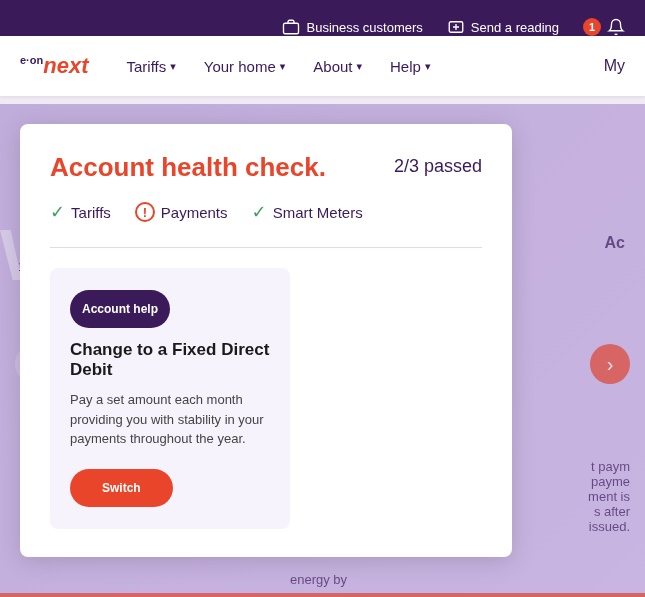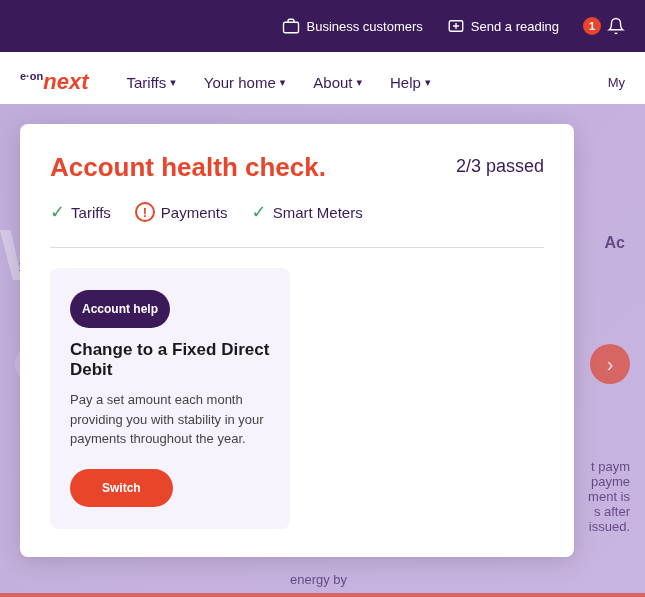--- a/index.html
+++ b/index.html
@@ -8,23 +8,23 @@
       width: 645px;
       height: 597px;
       overflow: hidden;
       position: relative;
       background: #f0eaf5;
     }
 
     
     .top-bar {
       background: #3b1a5a;
-      height: 52px;
-      display: flex;
-      align-items: center;
+      height: 36px;
+      display: flex;
+      align-items: flex-end;
       justify-content: flex-end;
       padding: 0 20px;
       gap: 24px;
     }
     .top-bar-item {
       display: flex;
       align-items: center;
       gap: 6px;
       color: #fff;
       font-size: 13px;
@@ -86,21 +86,21 @@
       font-weight: 500;
       cursor: pointer;
     }
     .chevron {
       font-size: 11px;
       color: #3b1a5a;
     }
     .nav-my {
       margin-left: auto;
       color: #3b1a5a;
-      font-size: 13px;
+      font-size: 16px;
       font-weight: 500;
       cursor: pointer;
     }
 
     
     .bg-content {
       position: absolute;
       top: 104px;
       left: 0;
       width: 645px;
@@ -203,21 +203,21 @@
       align-items: flex-start;
       justify-content: flex-start;
       padding: 20px;
     }
 
     
     .modal {
       background: #fff;
       border-radius: 8px;
       padding: 28px 30px 28px 30px;
-      width: 554px;
+      width: 492px;
       box-shadow: 0 4px 24px rgba(0,0,0,0.15);
     }
     .modal-header {
       display: flex;
       justify-content: space-between;
       align-items: flex-start;
       margin-bottom: 18px;
     }
     .modal-title {
       font-size: 26px;

